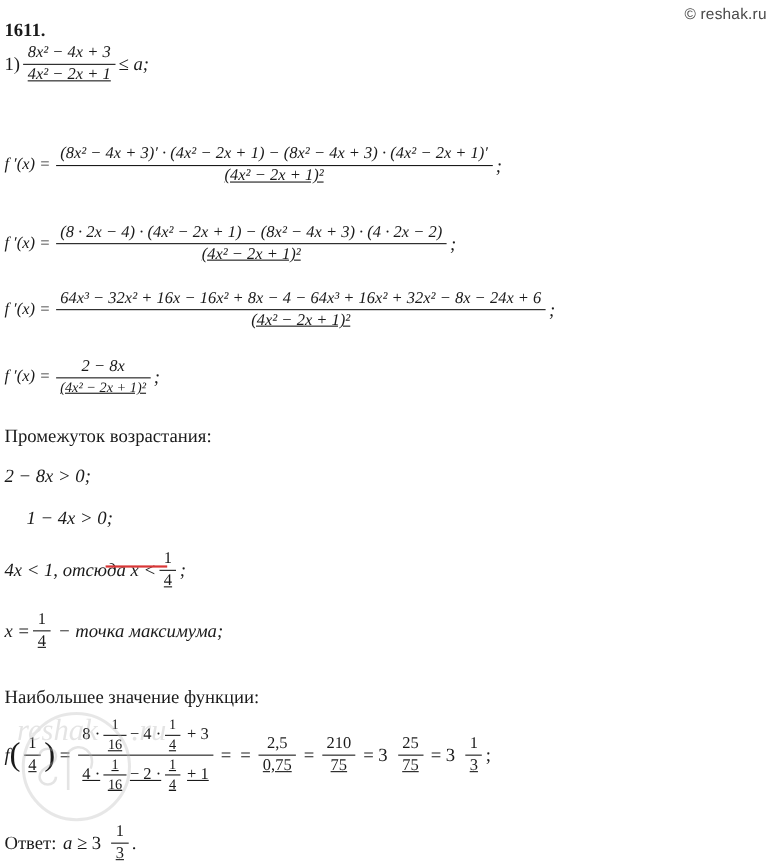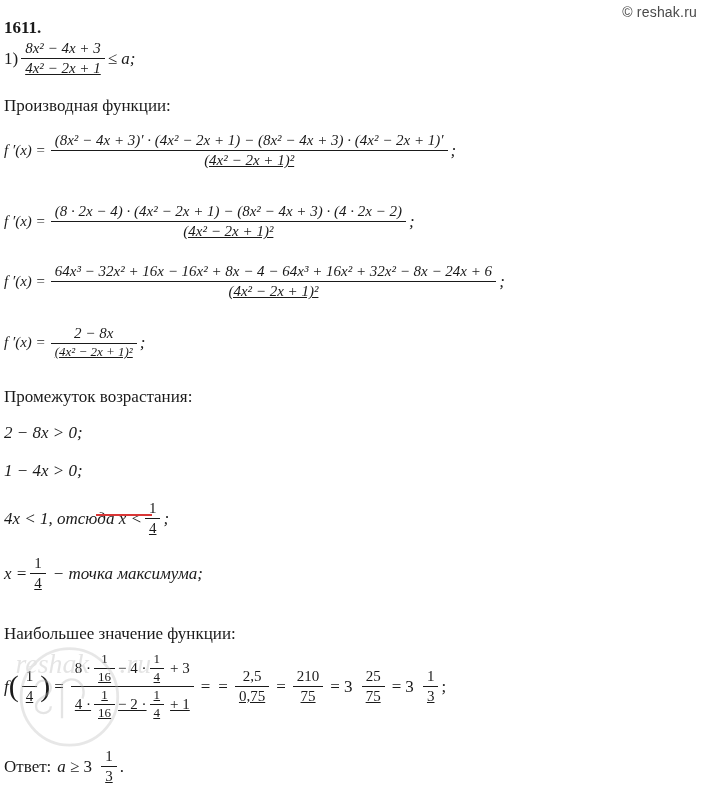--- a/index.html
+++ b/index.html
@@ -118,21 +118,20 @@
     <span class="eqrow">
       <span class="lbl">1)</span>
       <span class="frac sm it">
         <span class="num">8x² − 4x + 3</span>
         <span class="den">4x² − 2x + 1</span>
       </span>
       <span class="lbl it">≤ a;</span>
     </span>
   </div>
 
-  <div class="line" style="top:97px;">Производная функции:</div>
 
   <div class="line" style="top:132px;">
     <span class="eqrow">
       <span class="fdef it sm">f ′(x) =</span>
       <span class="frac sm it">
         <span class="num">(8x² − 4x + 3)′ · (4x² − 2x + 1) − (8x² − 4x + 3) · (4x² − 2x + 1)′</span>
         <span class="den">(4x² − 2x + 1)²</span>
       </span>
       <span class="lbl it">;</span>
     </span>
@@ -167,21 +166,21 @@
         <span class="num">2 − 8x</span>
         <span class="den xsm">(4x² − 2x + 1)²</span>
       </span>
       <span class="lbl it">;</span>
     </span>
   </div>
 
   <div class="line" style="top:388px;">Промежуток возрастания:</div>
 
   <div class="line it" style="top:424px;">2 − 8x &gt; 0;</div>
-  <div class="line it" style="top:462px;">1 − 4x &gt; 0;</div>
+  <div class="line it" style="top:462px;margin-left:20px;">1 − 4x &gt; 0;</div>
 
   <div class="line" style="top:500px;">
     <span class="eqrow">
       <span class="lbl it">4x &lt; 1, отсюда x &lt;</span>
       <span class="frac sm">
         <span class="num">1</span>
         <span class="den">4</span>
       </span>
       <span class="lbl it">;</span>
     </span>

